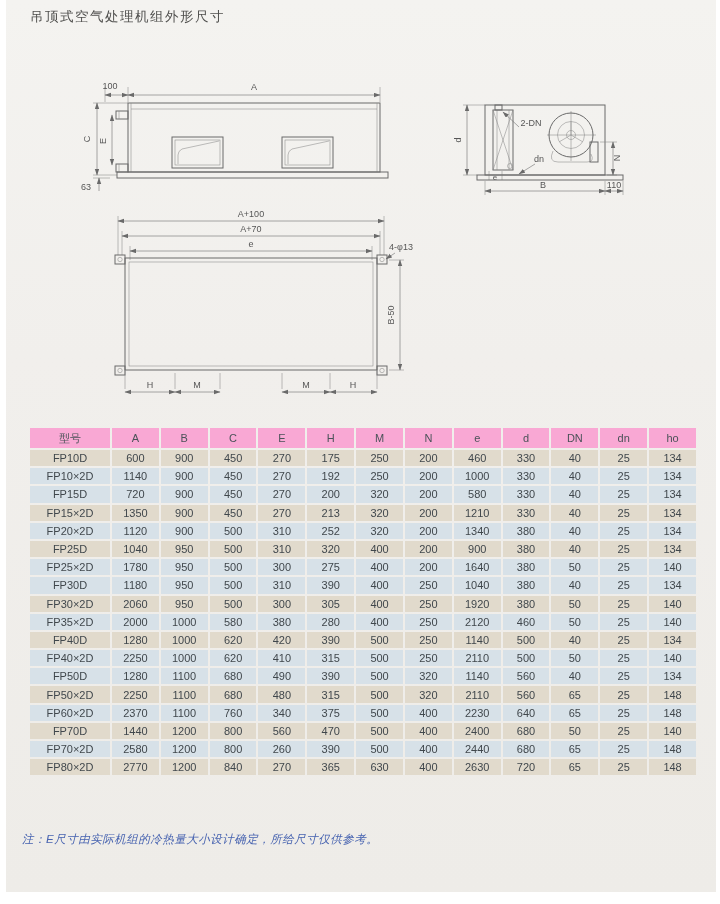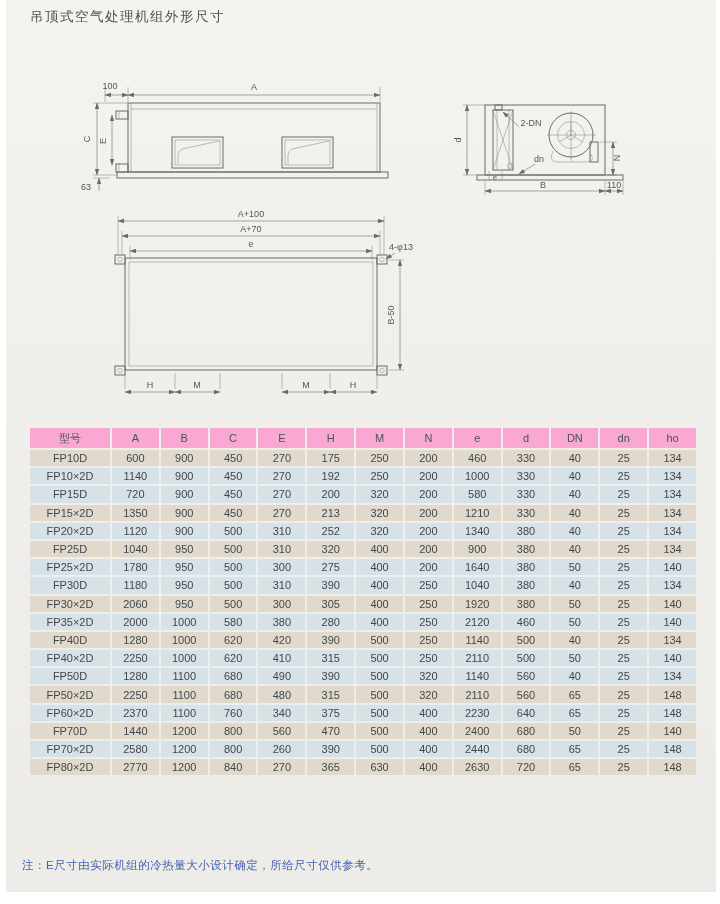--- a/index.html
+++ b/index.html
@@ -32,22 +32,23 @@
   th,td{
     font-size:11px;color:#40474c;text-align:center;vertical-align:middle;
     padding:0;white-space:nowrap;overflow:hidden;
   }
   th{height:20px;background:#f9a8d4;font-weight:400;color:#4a5258;text-align:center;}
   td{height:16.2px;}
   tr.blue td{background:#d7e1e8;}
   tr.beige td{background:#e1dacc;}
   col.model{width:80px;}
   .footnote{
-    position:absolute;left:22px;top:858px;font-size:11.5px;color:#4763b0;
+    position:absolute;left:22px;top:832px;font-size:11.5px;color:#4763b0;
     letter-spacing:.5px;
+    font-style:italic;
   }
 </style>
 </head>
 <body>
 
 <div class="scan"></div>
 
 <div class="page-title">吊顶式空气处理机组外形尺寸</div>
 
 <svg id="front-view" width="345" height="130" viewBox="0 0 345 130">

